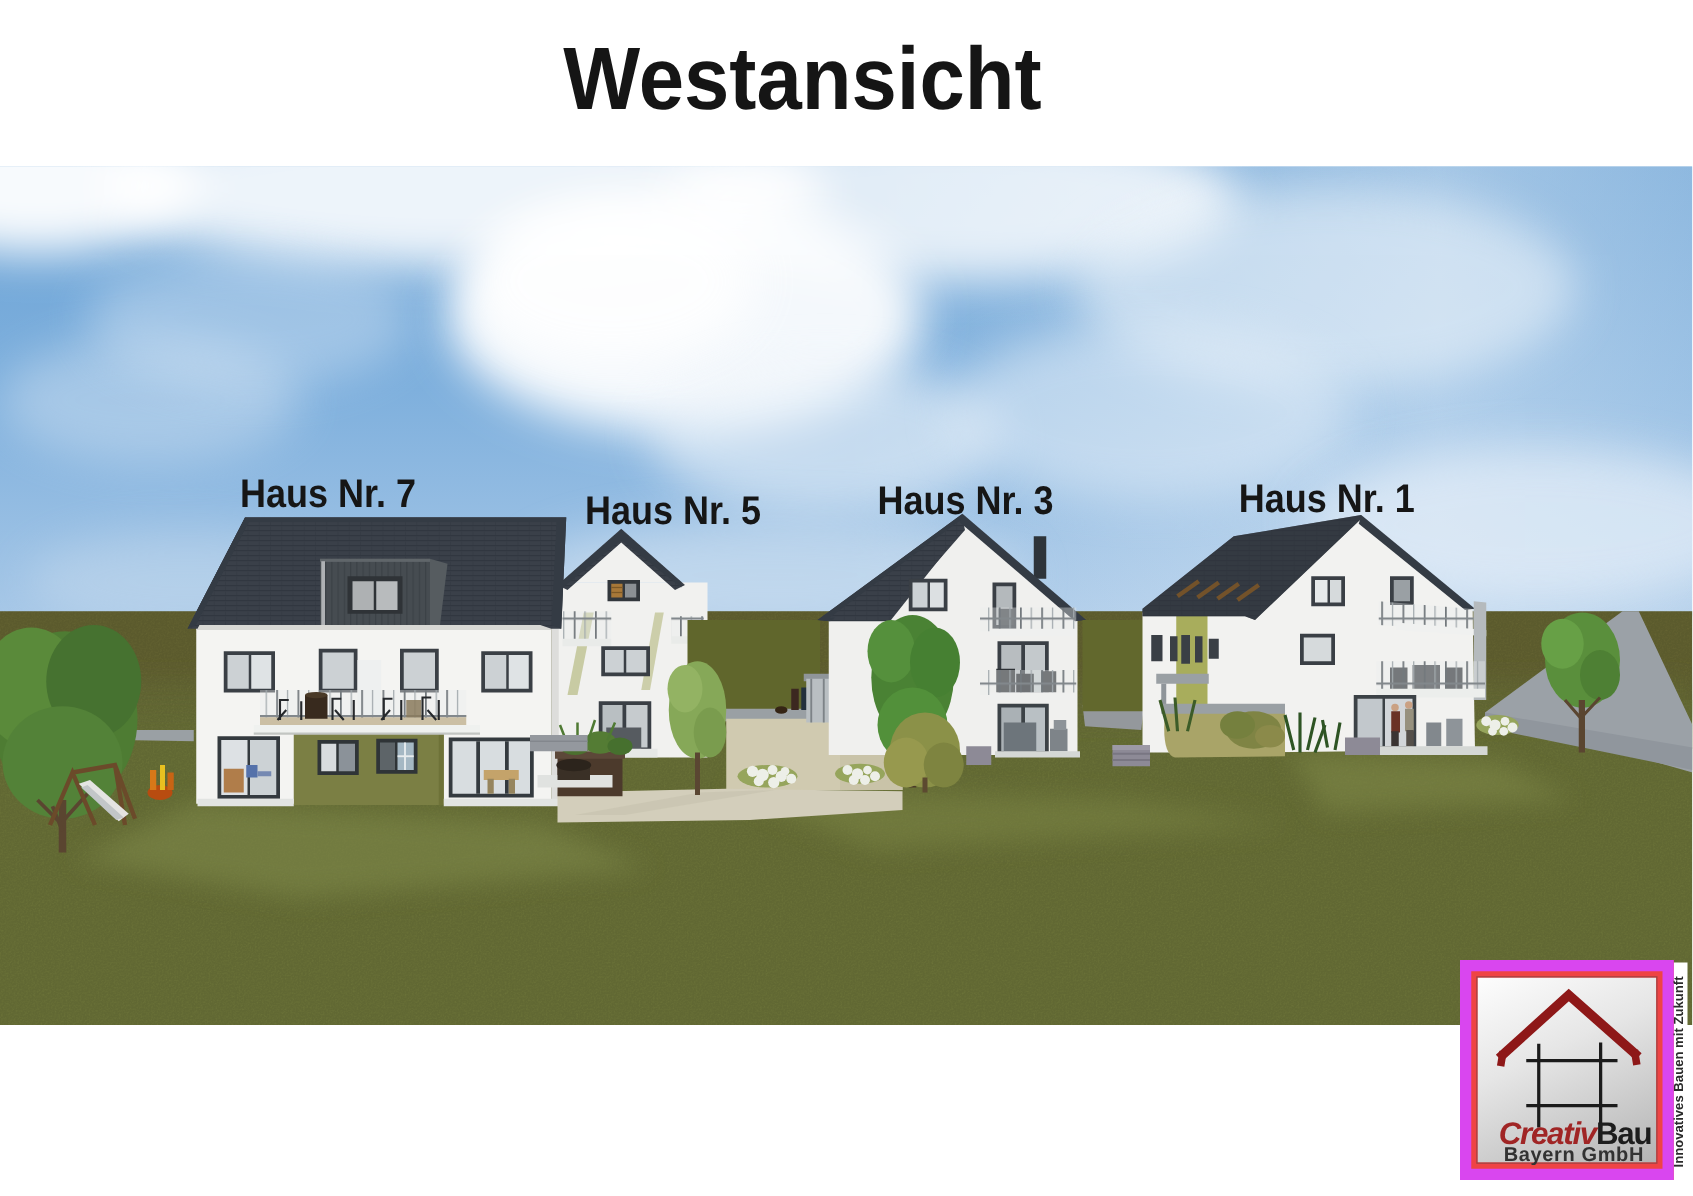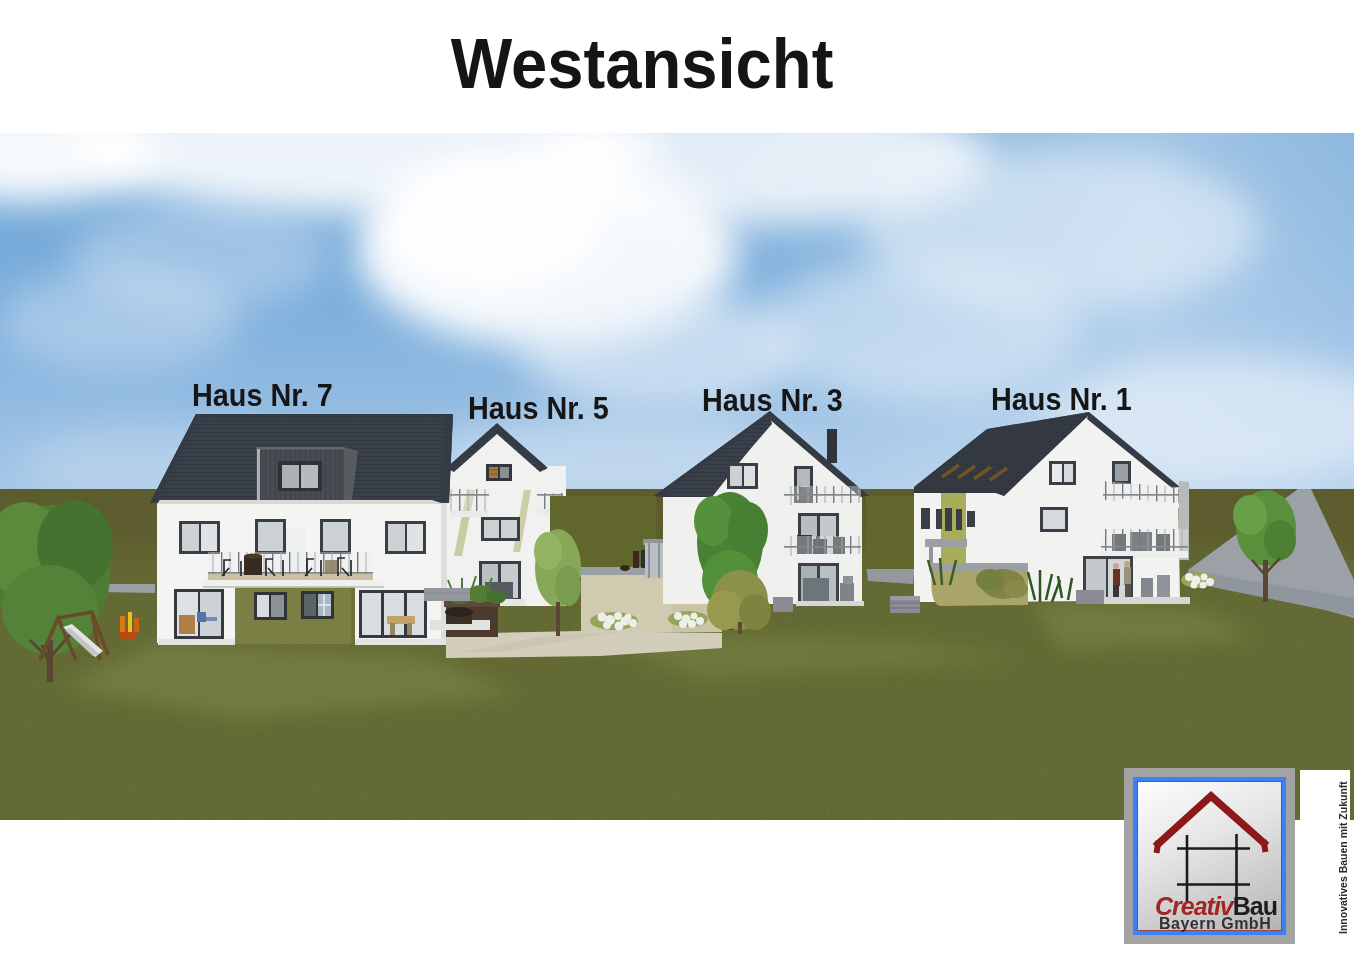--- a/index.html
+++ b/index.html
@@ -593,21 +593,21 @@
   <text x="468" y="419" transform="translate(468,0) scale(0.9,1) translate(-468,0)">Haus Nr. 5</text>
 
   <text x="702" y="411" transform="translate(702,0) scale(0.9,1) translate(-702,0)">Haus Nr. 3</text>
 
   <text x="991" y="410" transform="translate(991,0) scale(0.9,1) translate(-991,0)">Haus Nr. 1</text>
 </g>
 </svg>
 
 <div class="lg" style="left:1300px;top:770px;width:50px;height:178px;background:#ffffff;"></div>
 
-<div class="lg" id="logo" style="left:1124px;top:768px;width:153px;height:158px;border:9px solid #a3a3a3;background:#3b82f6;">
+<div class="lg" id="logo" style="left:1168px;top:768px;width:153px;height:158px;border:9px solid #d946ef;background:#ef4444;">
 
   <div style="position:absolute;left:3.5px;top:3.5px;width:143px;height:148px;border:1.5px solid #a34040;background:linear-gradient(155deg,#fdfdfd 0%,#e6e6e6 40%,#b4b4b4 100%);"></div>
   <svg style="position:absolute;left:5px;top:5px;" width="145" height="150" viewBox="0 0 145 150" xmlns="http://www.w3.org/2000/svg">
 
     <path d="M 20 62 L 73 14 L 126 61" fill="none" stroke="#8e1818" stroke-width="7.5" stroke-linecap="square"></path>
     <path d="M 20 62 L 19 68 M 126 61 L 127 67" stroke="#8e1818" stroke-width="6" stroke-linecap="square"></path>
 
     <g stroke="#1b1b1b" stroke-width="2.6">
       <line x1="49" y1="53" x2="49" y2="120"></line>
       <line x1="98.5" y1="52" x2="98.5" y2="120"></line>

